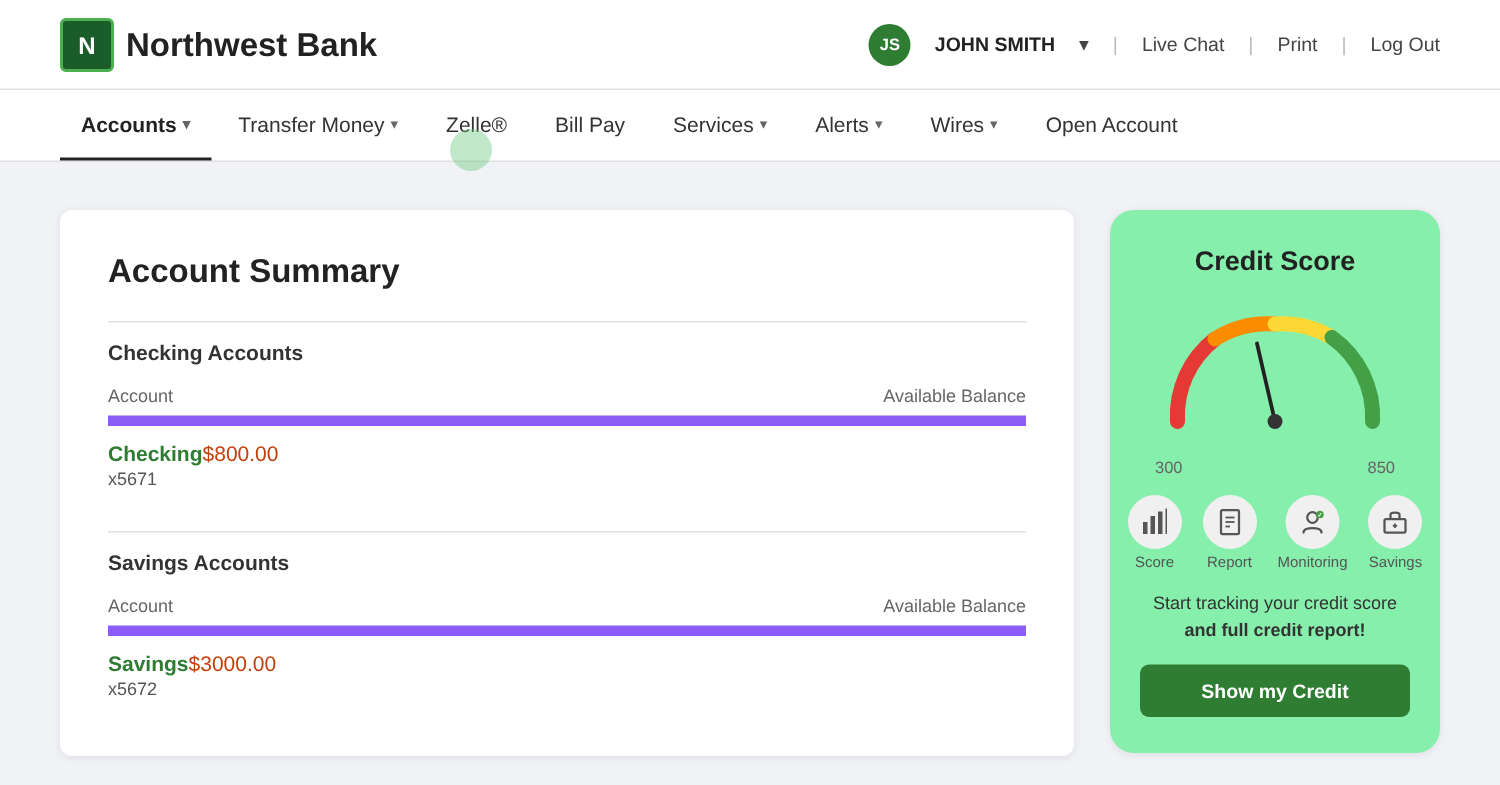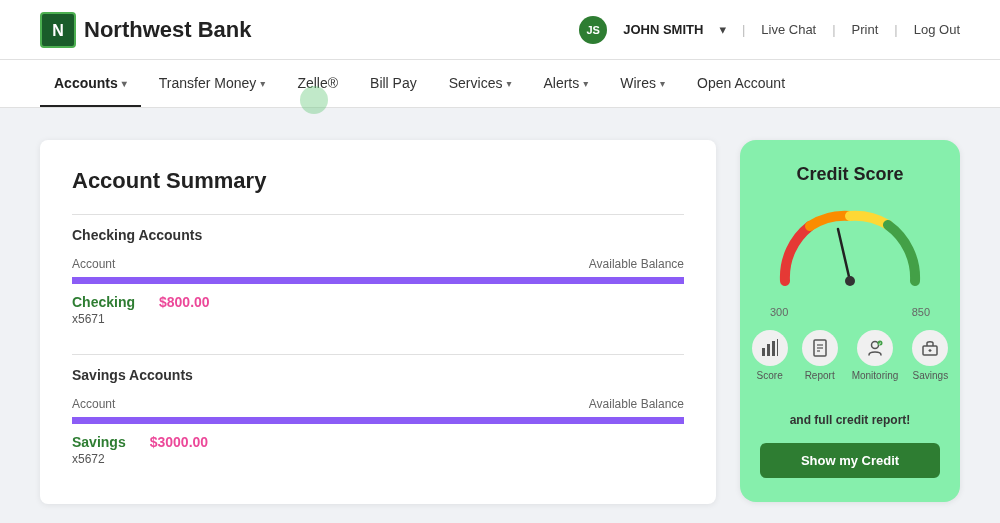--- a/index.html
+++ b/index.html
@@ -170,23 +170,22 @@
       font-size: 14px;
       cursor: pointer;
     }
     .account-number {
       font-size: 12px;
       color: #555;
       margin-top: 2px;
     }
     .account-balance {
       font-size: 14px;
-      color: #ec4899;
-      font-weight: 700;
-      margin-left: 24px;
+      color: #c2410c;
+      font-weight: 400;
     }
     .section-gap {
       margin-top: 18px;
     }
 
     
     .credit-score-card {
       background: #86efac;
       border-radius: 16px;
       box-shadow: 0 1px 6px rgba(0,0,0,0.08);
@@ -444,20 +443,20 @@
             <path d="M 7 8 L 7 5 C 7 3.3 13 3.3 13 5 L 13 8" stroke="#555" stroke-width="1.5" fill="none"></path>
             <line x1="10" y1="11" x2="10" y2="14" stroke="#555" stroke-width="1.2"></line>
             <line x1="8.5" y1="12.5" x2="11.5" y2="12.5" stroke="#555" stroke-width="1.2"></line>
           </svg>
         </div>
         <span class="credit-icon-label">Savings</span>
       </div>
     </div>
 
     <div class="credit-score-desc">
-      <br>
+      <span>Start tracking your credit score</span><br>
       <strong>and full credit report!</strong>
     </div>
 
     <button class="show-score-btn">Show my Credit</button>
   </div>
 
 </div>
 
 </body></html>

